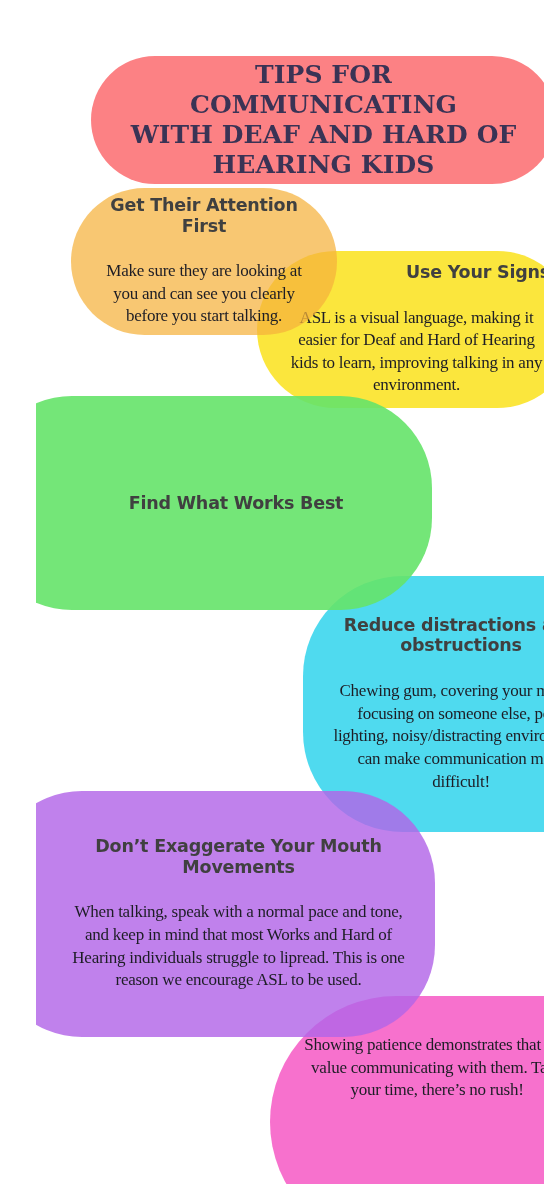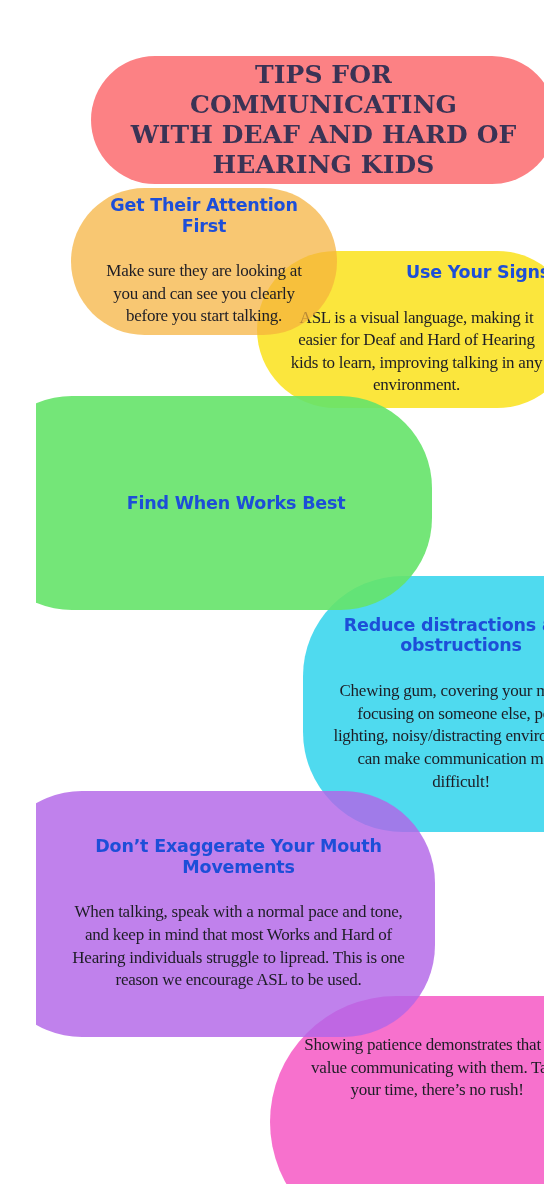--- a/index.html
+++ b/index.html
@@ -28,21 +28,21 @@
     flex-direction:column;
     justify-content:center;
     padding:6px 14px;
   }
 
   .blob .heading {
     font-family:"DejaVu Sans", sans-serif;
     font-weight:bold;
     font-size:17.5px;
     line-height:1.18;
-    color:#1d4ed8;
+    color:#404040;
     text-align:center;
     letter-spacing:-0.2px;
   }
 
   .blob .body {
     font-family:Liberation Serif, serif;
     font-weight:400;
     font-size:17px;
     line-height:1.33;
     color:#1d1d25;
@@ -163,21 +163,21 @@
     <div class="heading">Get Their Attention First</div>
     <div class="body">Make sure they are looking at you and can see you clearly before you start talking.</div>
   </div>
 
   <div id="blob-signs" class="blob">
     <div class="heading">Use Your Signs</div>
     <div class="body">ASL is a visual language, making it easier for Deaf and Hard of Hearing kids to learn, improving talking in any environment.</div>
   </div>
 
   <div id="blob-works" class="blob">
-    <div class="heading">Find When Works Best</div>
+    <div class="heading">Find What Works Best</div>
   </div>
 
   <div id="blob-reduce" class="blob">
     <div class="heading">Reduce distractions and obstructions</div>
     <div class="body">Chewing gum, covering your mouth, focusing on someone else, poor lighting, noisy/distracting environment can make communication more difficult!</div>
   </div>
 
   <div id="blob-mouth" class="blob">
     <div class="heading">Don’t Exaggerate Your Mouth Movements</div>
     <div class="body">When talking, speak with a normal pace and tone, and keep in mind that most Works and Hard of Hearing individuals struggle to lipread. This is one reason we encourage ASL to be used.</div>

